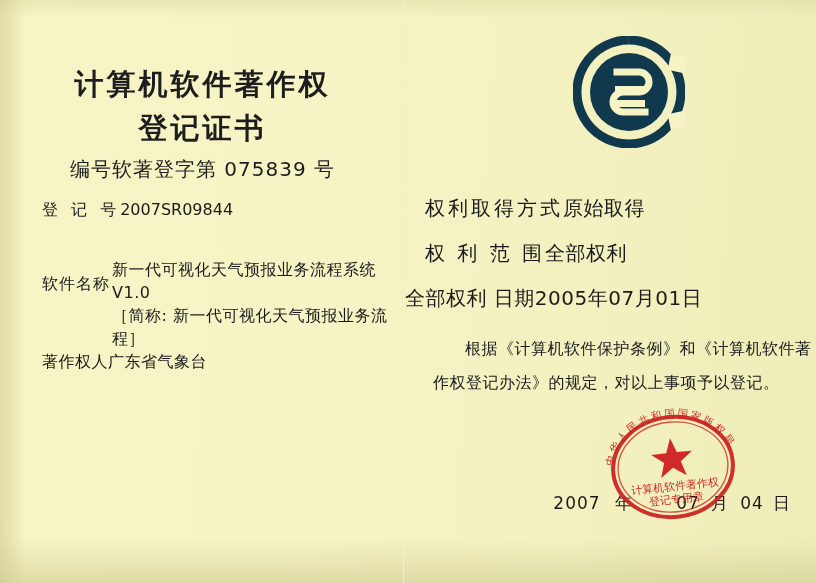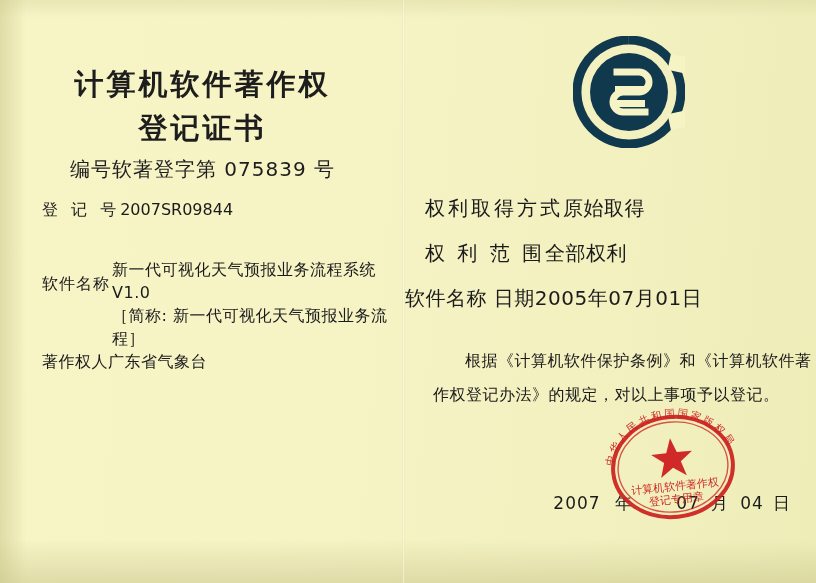--- a/index.html
+++ b/index.html
@@ -144,21 +144,20 @@
   .r1 .lbl, .r2 .lbl { letter-spacing: 3px; }
   .statement {
     position: absolute;
     left: 28px; top: 332px;
     width: 382px;
     font-size: 16px;
     line-height: 34px;
     color: #1b1b1b;
     letter-spacing: 0.5px;
     text-indent: 32px;
-    margin-top: 12px;
   }
   .date-line {
     position: absolute;
     left: 140px; top: 492px;
     width: 270px;
     font-size: 17px;
     color: #1b1b1b;
     letter-spacing: 1px;
   }
   .date-line span { display: inline-block; }
@@ -232,21 +231,21 @@
 
     <div class="r-field r1">
       <span class="lbl">权利取得方式</span><span class="val">原始取得</span>
     </div>
 
     <div class="r-field r2">
       <span class="lbl">权 利 范 围</span><span class="val">全部权利</span>
     </div>
 
     <div class="r-field r3">
-      <span class="lbl">软件名称 日期</span><span class="val">2005年07月01日</span>
+      <span class="lbl">全部权利 日期</span><span class="val">2005年07月01日</span>
     </div>
 
     <div class="statement">根据《计算机软件保护条例》和《计算机软件著作权登记办法》的规定，对以上事项予以登记。</div>
 
     <div class="date-line">
       <span class="d-year">2007</span><span class="d-y-lbl">年</span><span class="d-month">07</span><span class="d-m-lbl">月</span><span class="d-day">04</span><span class="d-d-lbl">日</span>
     </div>
 
     <div class="seal">
       <svg width="152" height="122" viewBox="0 0 152 122" aria-hidden="true">

